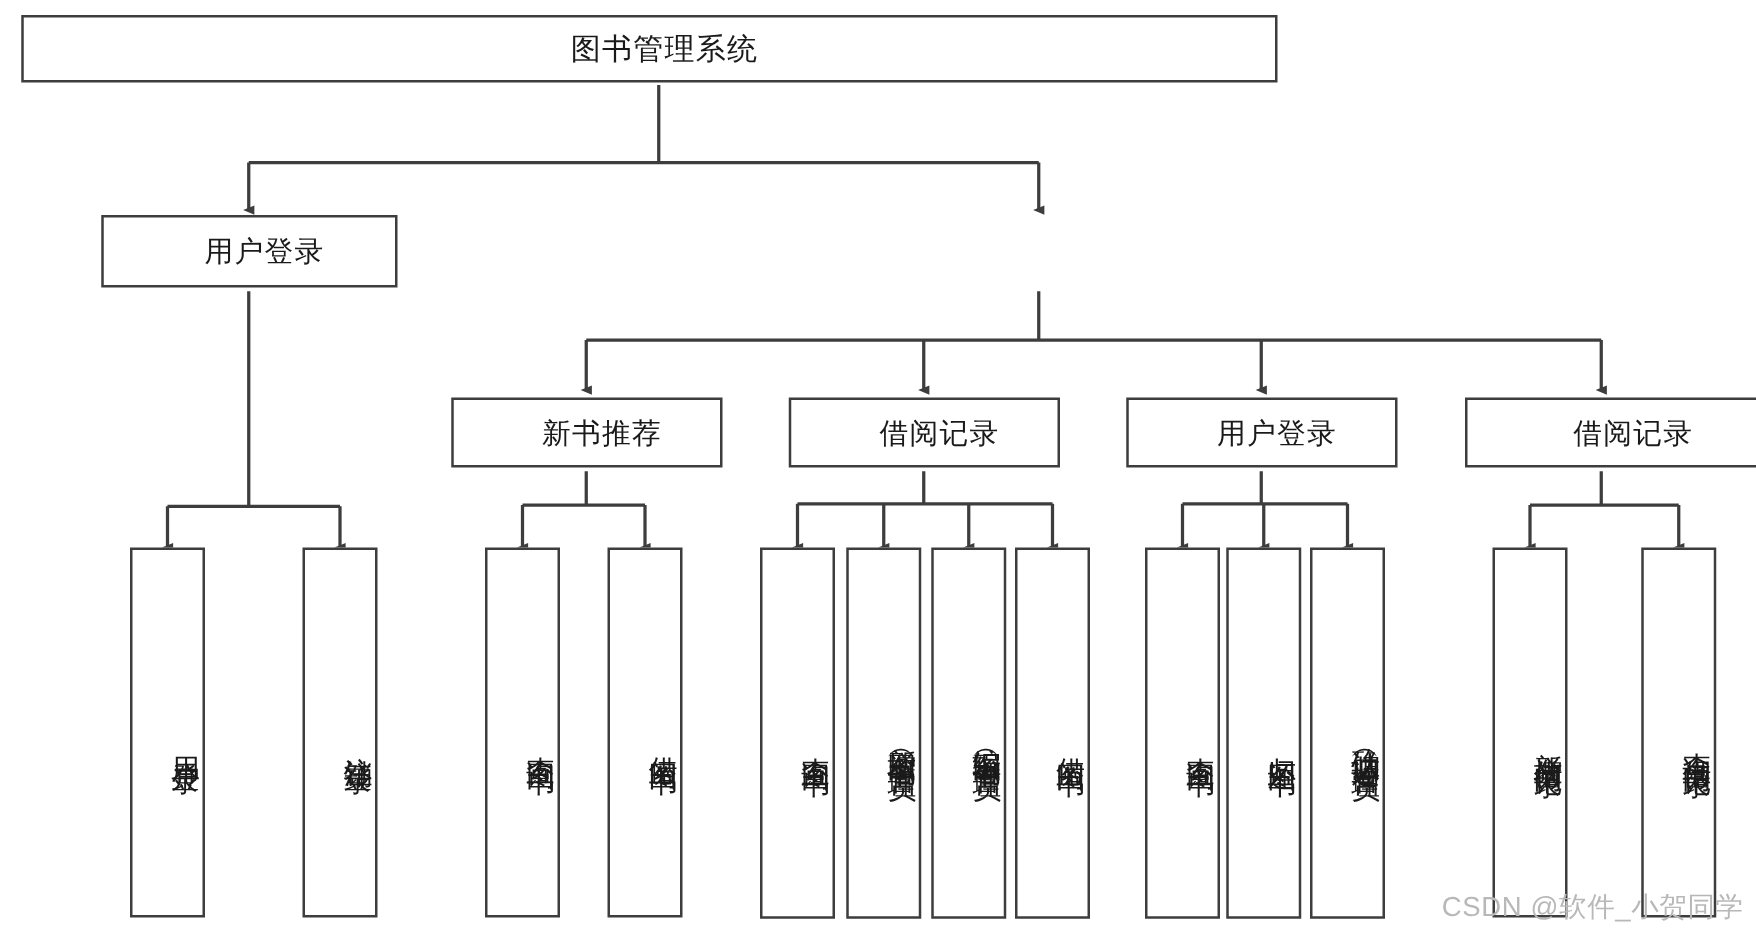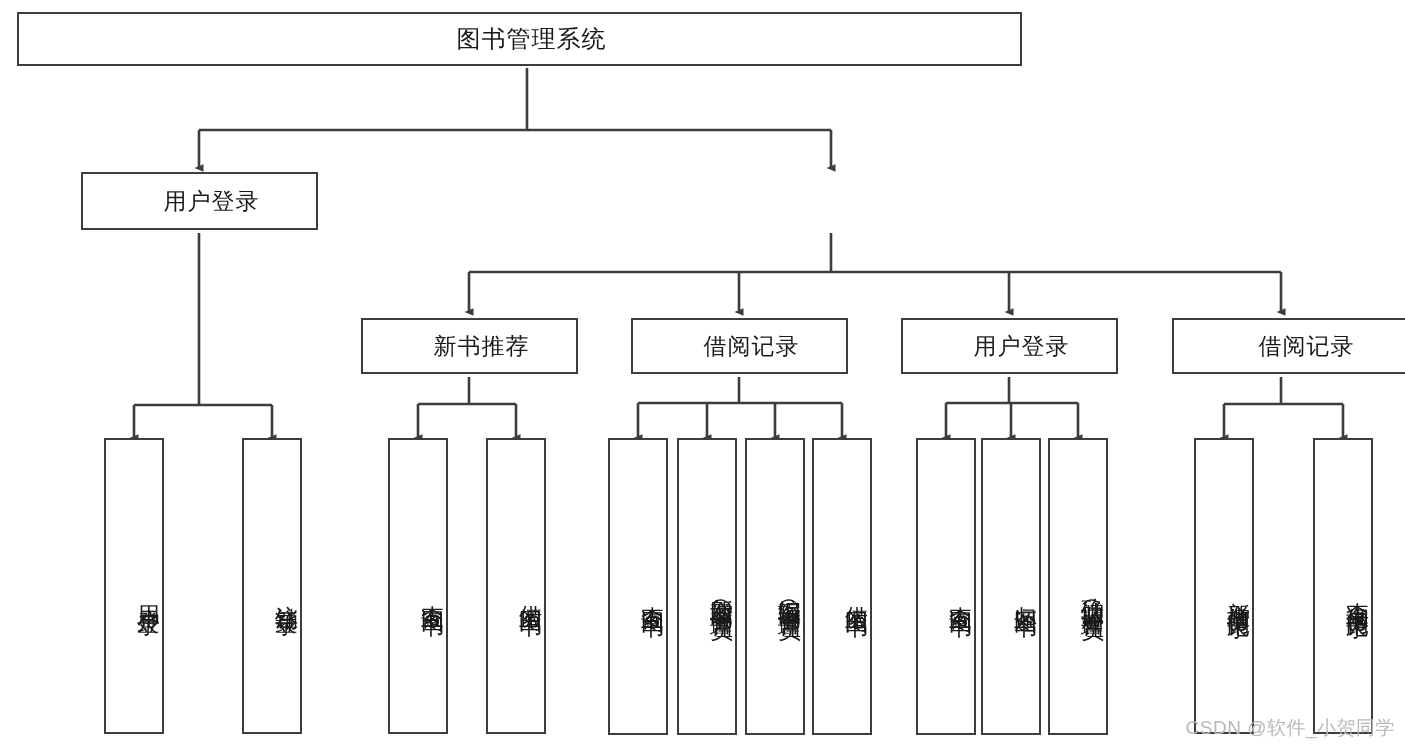--- a/index.html
+++ b/index.html
@@ -40,21 +40,21 @@
     writing-mode:vertical-rl;
     text-orientation:upright;
     letter-spacing:3px;
     display:block;
   }
 
   .watermark{
     position:absolute;
     right:10px;
     bottom:6px;
-    font-size:19px;
+    font-size:22px;
     color:#b8b8b8;
     letter-spacing:0.5px;
     white-space:nowrap;
     z-index:5;
   }
 </style>
 </head>
 <body>
 
 <div id="canvas">

